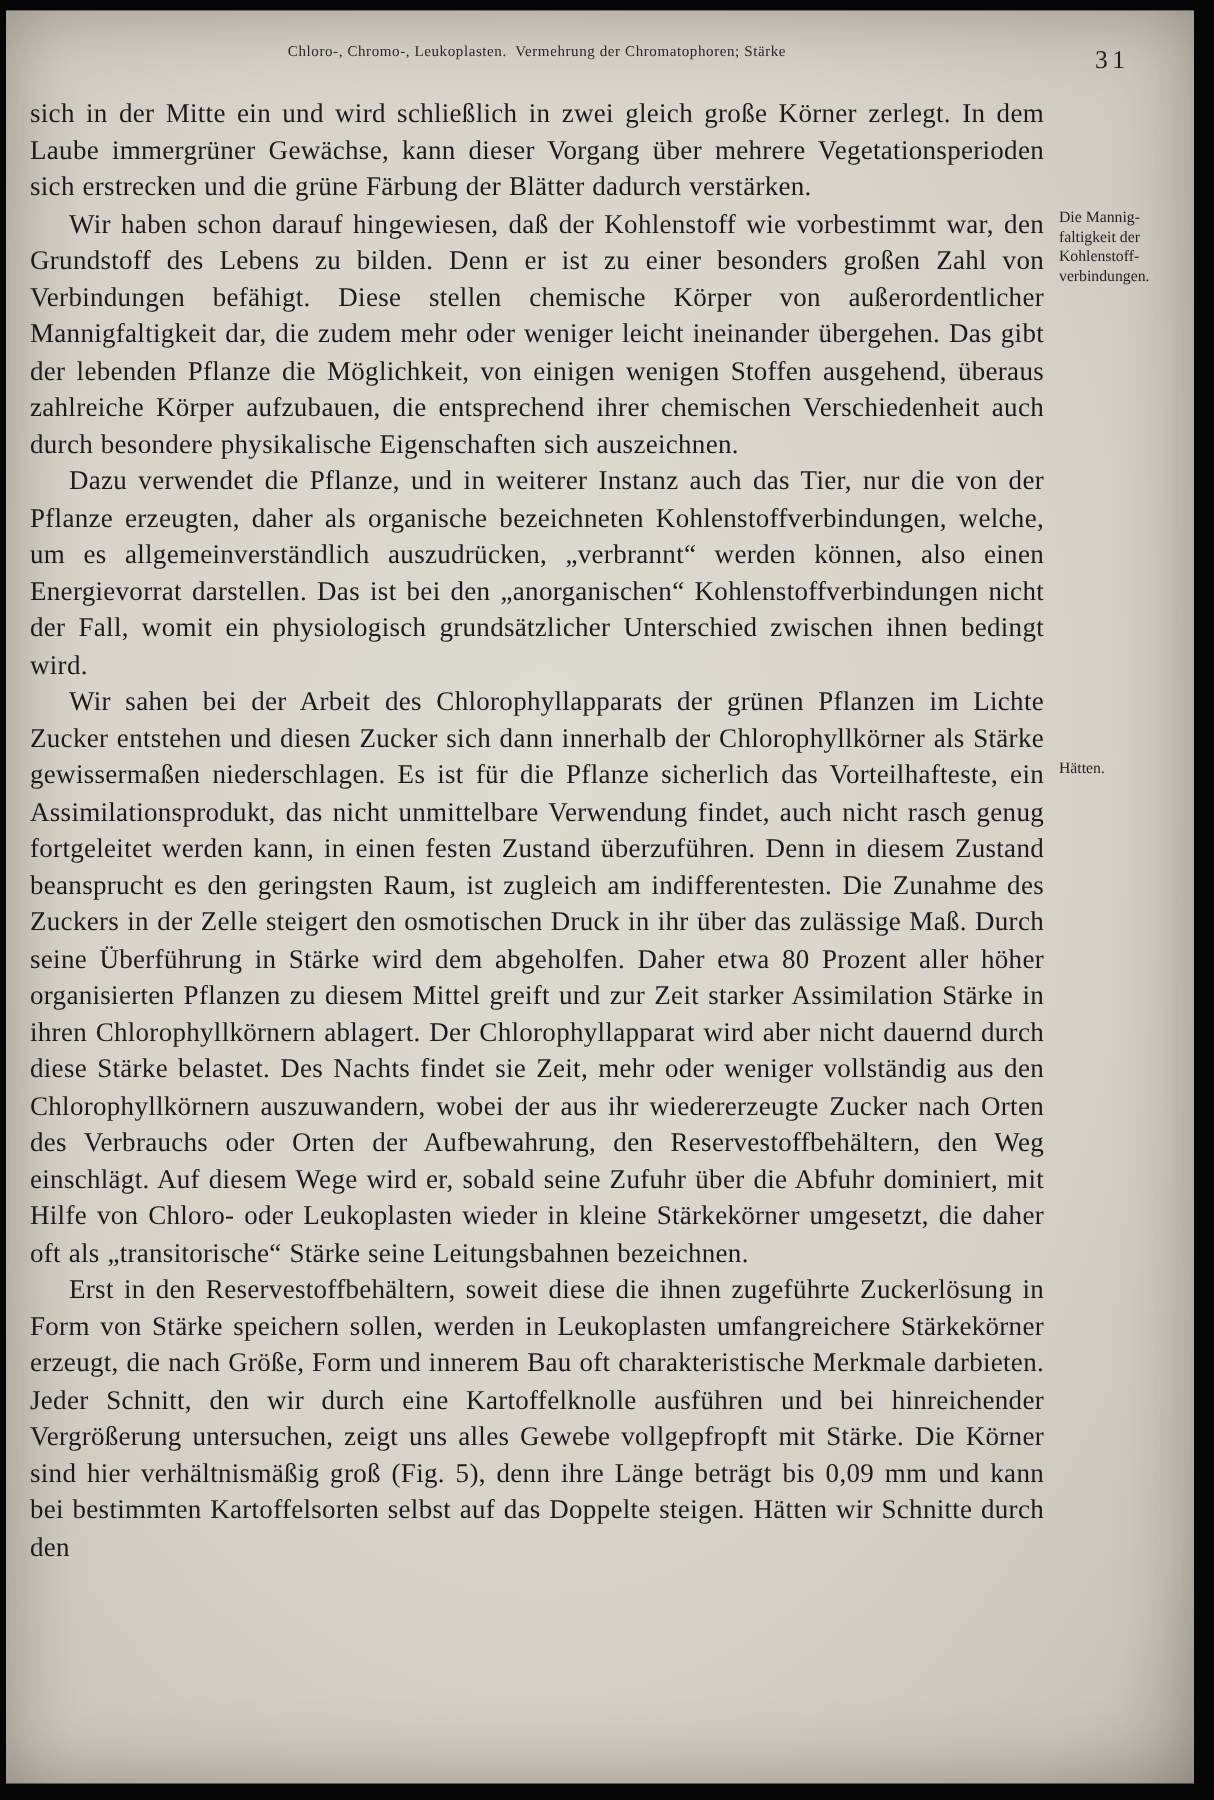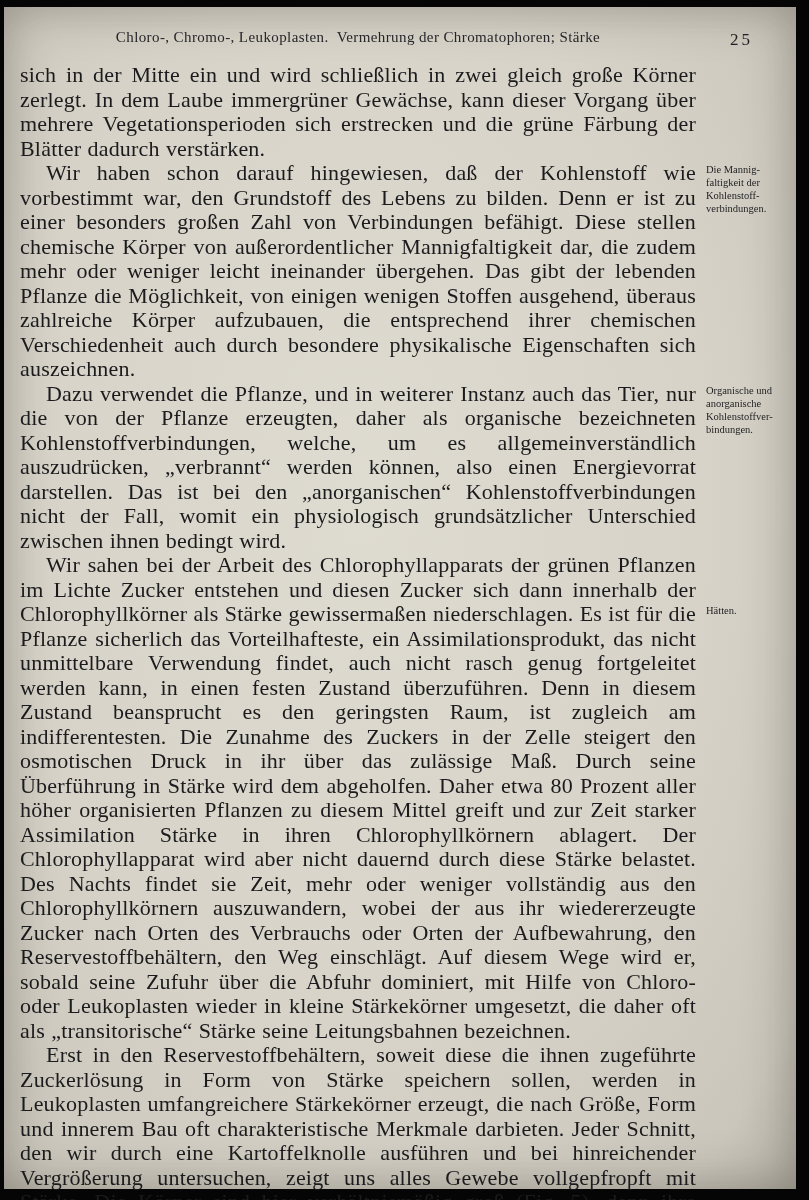--- a/index.html
+++ b/index.html
@@ -15,39 +15,39 @@
     left: 4px; top: 7px;
     width: 792px; height: 1182px;
     background: radial-gradient(ellipse at 45% 42%, #dedbd1 0%, #d7d3c8 55%, #cac6bb 88%, #b7b3a8 100%);
     box-shadow: inset 0 0 50px rgba(40, 35, 25, 0.35);
     color: #1b1b1d;
   }
   .running-header {
     position: absolute;
     top: 22px; left: 16px; width: 676px;
     text-align: center;
-    font-size: 15px;
+    font-size: 10px;
     letter-spacing: 0.4px;
     color: #26262a;
     white-space: pre;
   }
   .page-number {
     position: absolute;
     top: 23px; left: 726px;
     font-size: 17px;
     letter-spacing: 3px;
     color: #1f1f22;
   }
   .main {
     position: absolute;
     top: 56px; left: 16px; width: 676px;
   }
   .para-wrap { position: relative; }
   .para {
-    font-size: 22px;
+    font-size: 18px;
     line-height: 24.5px;
     text-align: justify;
     letter-spacing: 0.2px;
     word-spacing: 0.5px;
     color: #1b1b1d;
   }
   .para.indent { text-indent: 26px; }
   .margin-note {
     position: absolute;
     left: calc(100% + 10px);
@@ -61,42 +61,38 @@
   .margin-note.centered { text-align: left; }
   .margin-note.lines-down-2 { top: 51px; }
 </style>
 </head>
 <body>
 
 <div class="page">
 
   <div class="running-header">Chloro-, Chromo-, Leukoplasten.  Vermehrung der Chromatophoren; Stärke</div>
 
-  <div class="page-number">25</div>
+  <div class="page-number">31</div>
 
   <div class="main">
 
     <div class="para-wrap">
       <p class="para">sich in der Mitte ein und wird schließlich in zwei gleich große Körner zerlegt. In dem Laube immergrüner Gewächse, kann dieser Vorgang über mehrere Vegetationsperioden sich erstrecken und die grüne Färbung der Blätter dadurch verstärken.</p>
     </div>
 
     <div class="para-wrap">
       <p class="para indent">Wir haben schon darauf hingewiesen, daß der Kohlenstoff wie vorbestimmt war, den Grundstoff des Lebens zu bilden. Denn er ist zu einer besonders großen Zahl von Verbindungen befähigt. Diese stellen chemische Körper von außerordentlicher Mannigfaltigkeit dar, die zudem mehr oder weniger leicht ineinander übergehen. Das gibt der lebenden Pflanze die Möglichkeit, von einigen wenigen Stoffen ausgehend, überaus zahlreiche Körper aufzubauen, die entsprechend ihrer chemischen Verschiedenheit auch durch besondere physikalische Eigenschaften sich auszeichnen.</p>
       <span class="margin-note centered">Die Mannig-
 faltigkeit der
 Kohlenstoff-
 verbindungen.</span>
     </div>
 
     <div class="para-wrap">
       <p class="para indent">Dazu verwendet die Pflanze, und in weiterer Instanz auch das Tier, nur die von der Pflanze erzeugten, daher als organische bezeichneten Kohlenstoffverbindungen, welche, um es allgemeinverständlich auszudrücken, „verbrannt“ werden können, also einen Energievorrat darstellen. Das ist bei den „anorganischen“ Kohlenstoffverbindungen nicht der Fall, womit ein physiologisch grundsätzlicher Unterschied zwischen ihnen bedingt wird.</p>
-      <span class="margin-note centered">Organische und
-anorganische
-Kohlenstoffver-
-bindungen.</span>
     </div>
 
     <div class="para-wrap">
       <p class="para indent">Wir sahen bei der Arbeit des Chlorophyllapparats der grünen Pflanzen im Lichte Zucker entstehen und diesen Zucker sich dann innerhalb der Chlorophyllkörner als Stärke gewissermaßen niederschlagen. Es ist für die Pflanze sicherlich das Vorteilhafteste, ein Assimilationsprodukt, das nicht unmittelbare Verwendung findet, auch nicht rasch genug fortgeleitet werden kann, in einen festen Zustand überzuführen. Denn in diesem Zustand beansprucht es den geringsten Raum, ist zugleich am indifferentesten. Die Zunahme des Zuckers in der Zelle steigert den osmotischen Druck in ihr über das zulässige Maß. Durch seine Überführung in Stärke wird dem abgeholfen. Daher etwa 80 Prozent aller höher organisierten Pflanzen zu diesem Mittel greift und zur Zeit starker Assimilation Stärke in ihren Chlorophyllkörnern ablagert. Der Chlorophyllapparat wird aber nicht dauernd durch diese Stärke belastet. Des Nachts findet sie Zeit, mehr oder weniger vollständig aus den Chlorophyllkörnern auszuwandern, wobei der aus ihr wiedererzeugte Zucker nach Orten des Verbrauchs oder Orten der Aufbewahrung, den Reservestoffbehältern, den Weg einschlägt. Auf diesem Wege wird er, sobald seine Zufuhr über die Abfuhr dominiert, mit Hilfe von Chloro- oder Leukoplasten wieder in kleine Stärkekörner umgesetzt, die daher oft als „transitorische“ Stärke seine Leitungsbahnen bezeichnen.</p>
       <span class="margin-note lines-down-2">Hätten.</span>
     </div>
 
     <div class="para-wrap">
       <p class="para indent">Erst in den Reservestoffbehältern, soweit diese die ihnen zugeführte Zuckerlösung in Form von Stärke speichern sollen, werden in Leukoplasten umfangreichere Stärkekörner erzeugt, die nach Größe, Form und innerem Bau oft charakteristische Merkmale darbieten. Jeder Schnitt, den wir durch eine Kartoffelknolle ausführen und bei hinreichender Vergrößerung untersuchen, zeigt uns alles Gewebe vollgepfropft mit Stärke. Die Körner sind hier verhältnismäßig groß (Fig. 5), denn ihre Länge beträgt bis 0,09 mm und kann bei bestimmten Kartoffelsorten selbst auf das Doppelte steigen. Hätten wir Schnitte durch den</p>
     </div>

